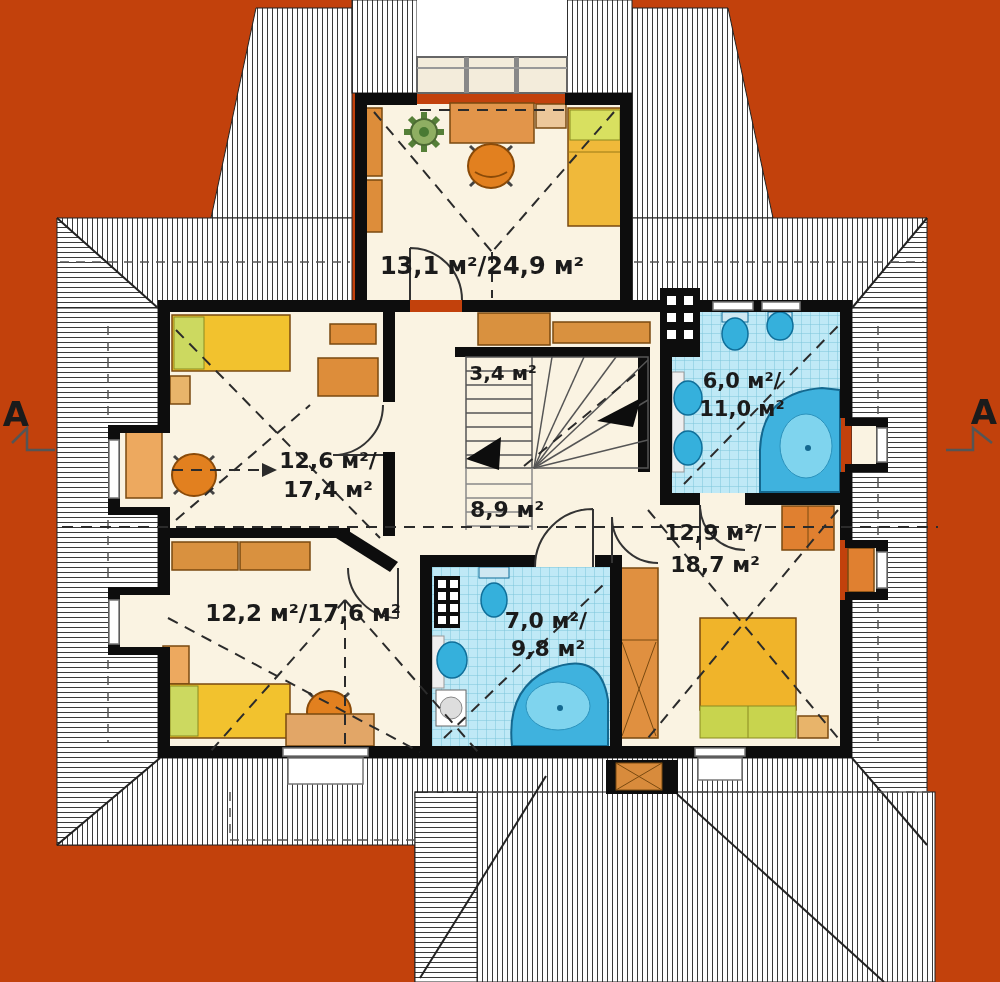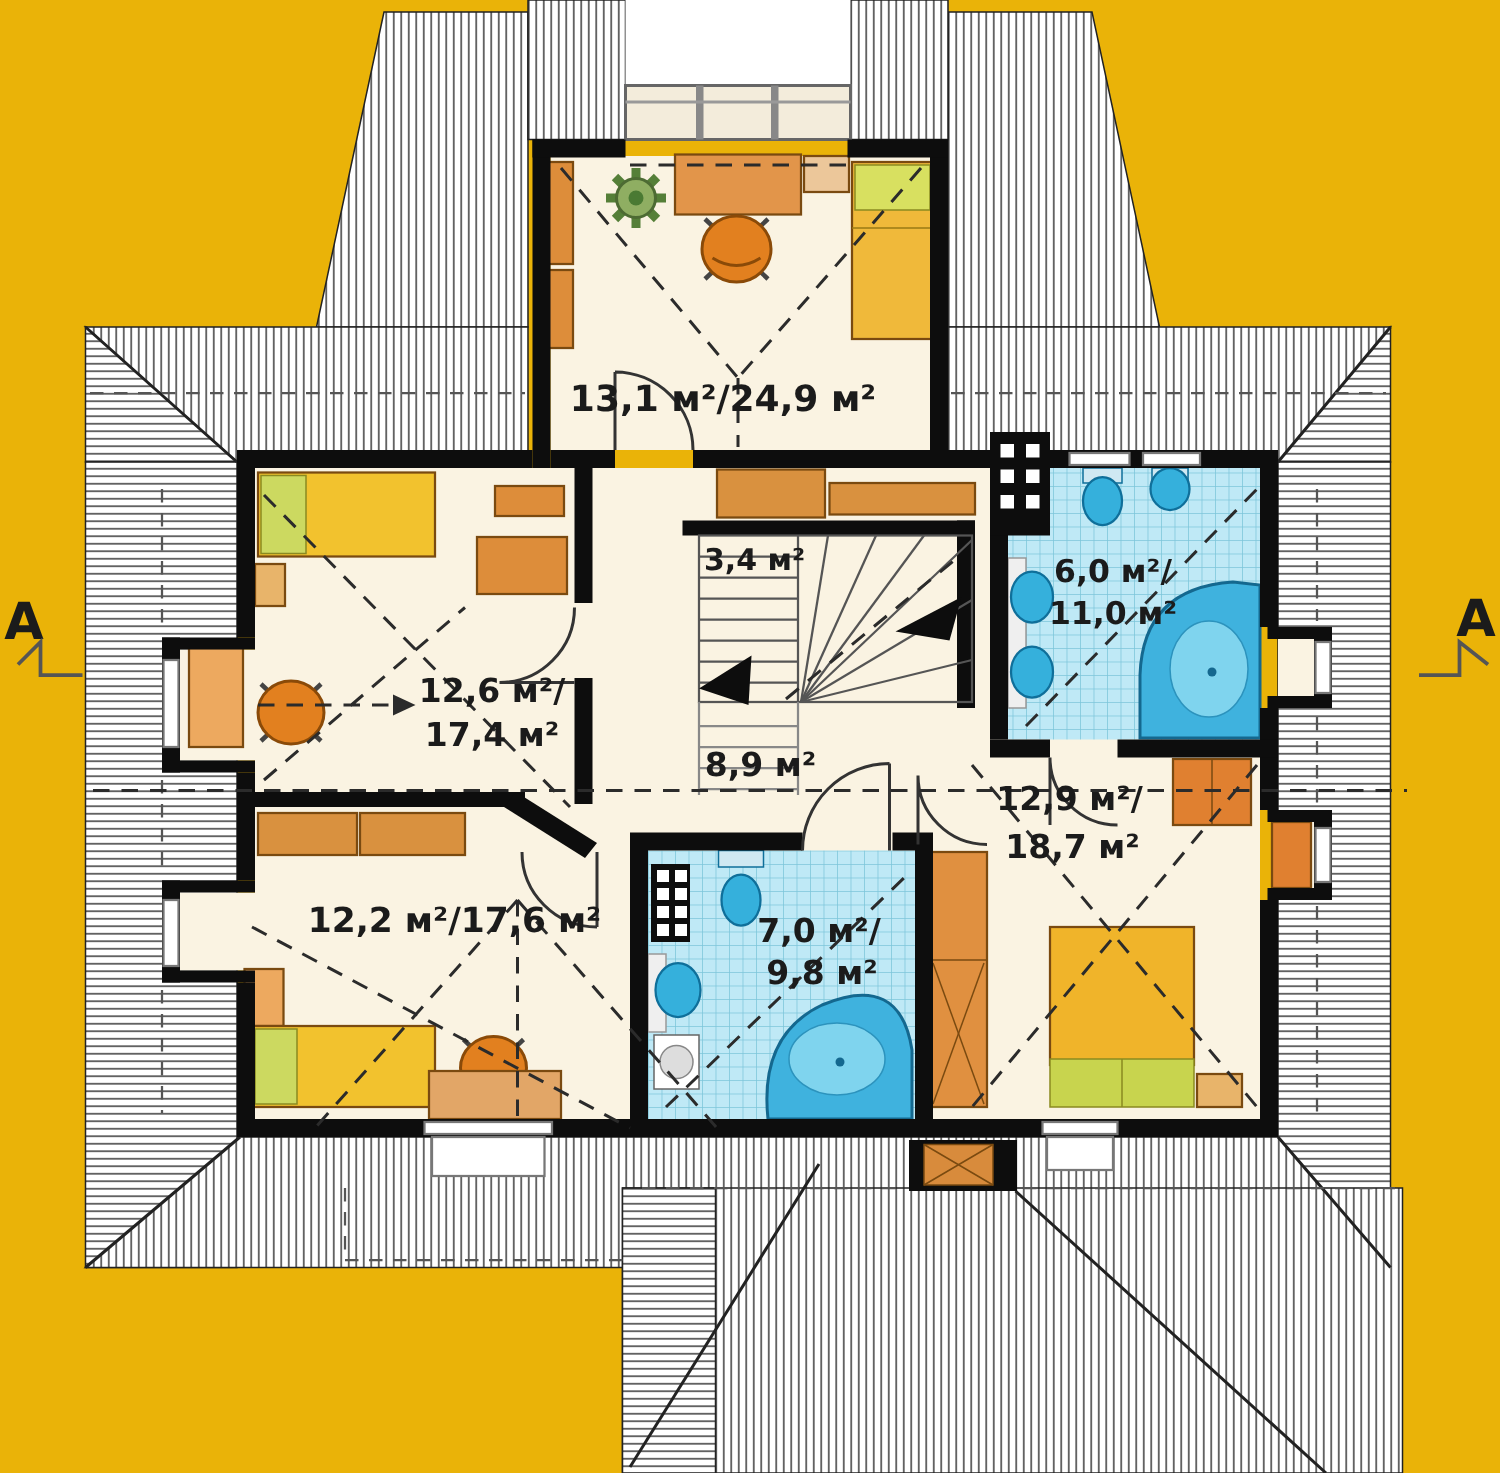--- a/index.html
+++ b/index.html
@@ -1,17 +1,17 @@
 <!DOCTYPE html>
 <html><head>
 <meta charset="utf-8">
 <title>Floor plan</title>
 <style>
   html,body{margin:0;padding:0;background:#fff;}
-  .stage{position:relative;width:1000px;height:982px;background:#eab308;overflow:hidden;
+  .stage{position:relative;width:1000px;height:982px;background:#c2410c;overflow:hidden;
          font-family:"DejaVu Sans",sans-serif;}
   text{font-family:"DejaVu Sans",sans-serif;fill:#1b1b1b;}
   .lbl{font-weight:700;}
   .sec{font-weight:700;font-size:34px;}
   .d1{stroke:#2b2b2b;stroke-width:2;fill:none;stroke-dasharray:11 8;}
   .d2{stroke:#555;stroke-width:1.5;fill:none;stroke-dasharray:9 7;}
   .hip{stroke:#222;stroke-width:2;fill:none;}
   .wall{fill:#0d0d0d;}
   .arc{stroke:#333;stroke-width:2;fill:none;}
   .tread{stroke:#555;stroke-width:1.5;}

